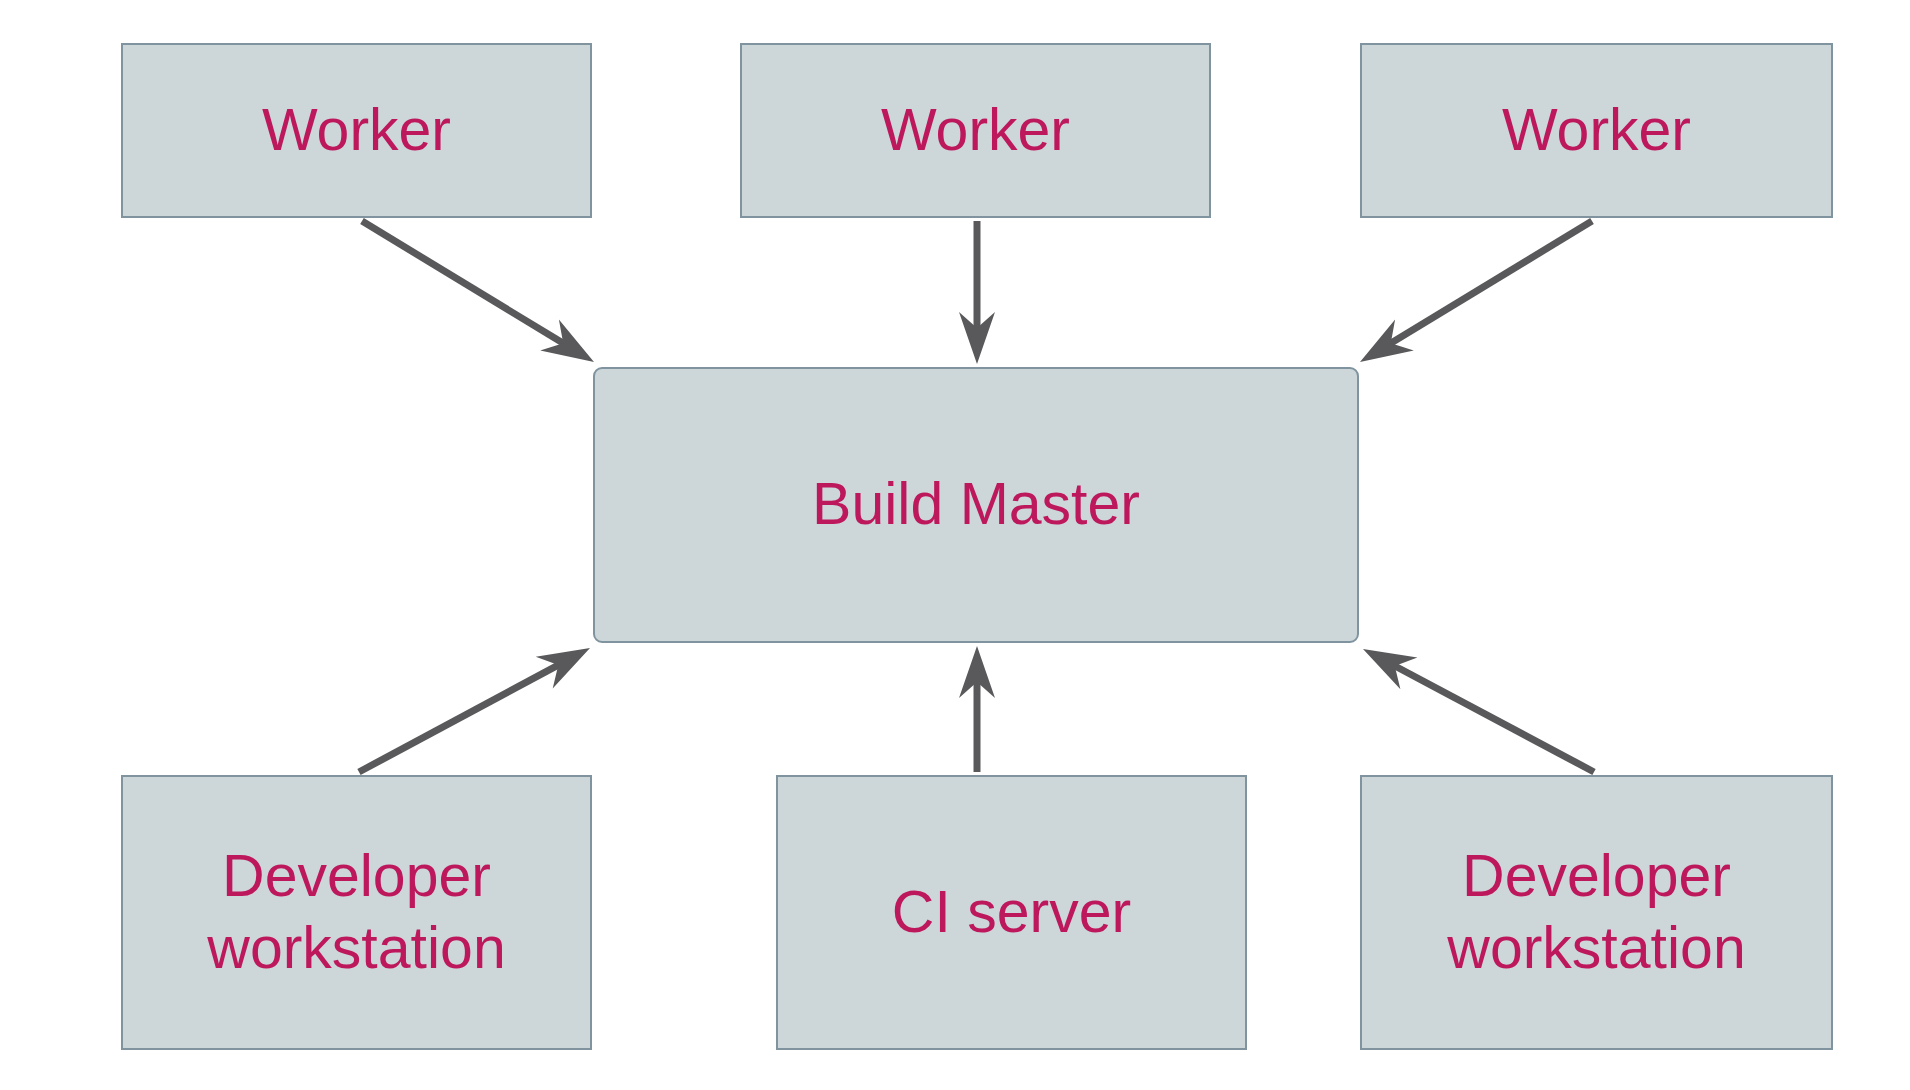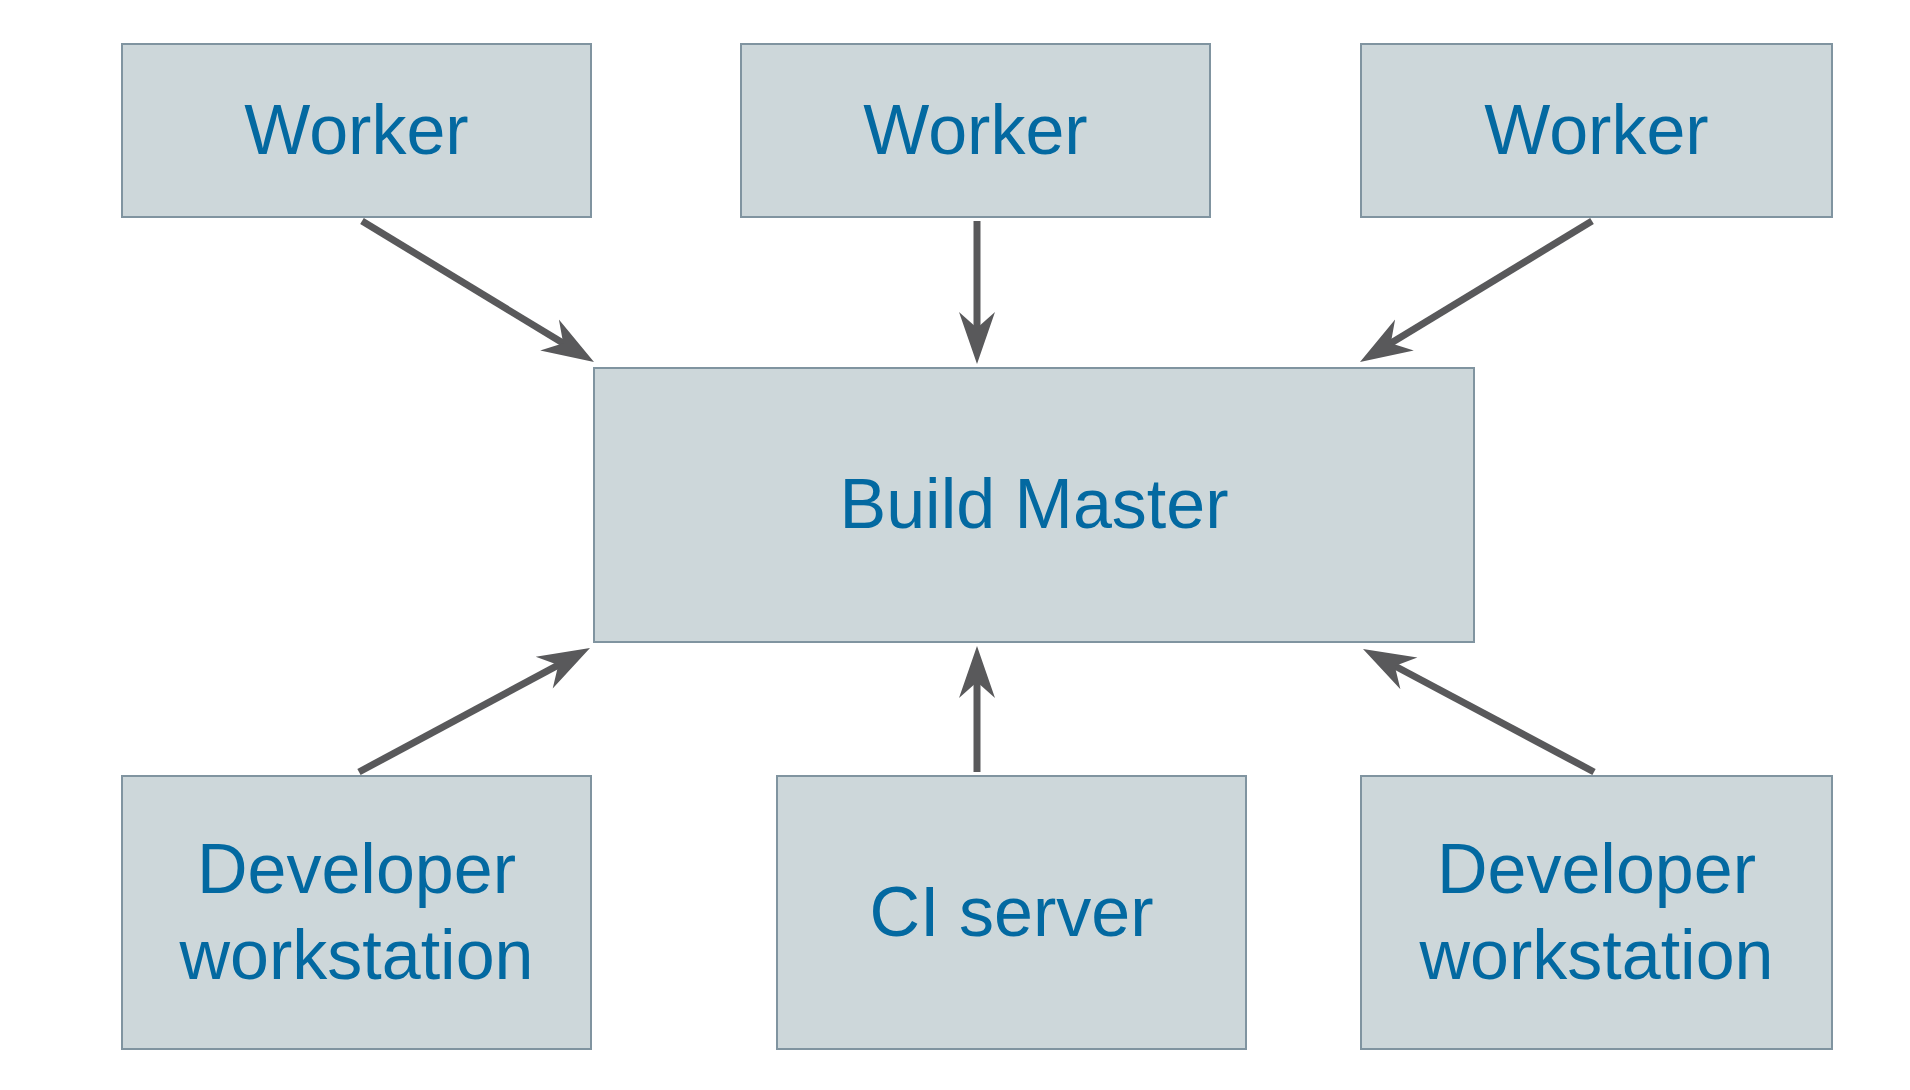--- a/index.html
+++ b/index.html
@@ -26,31 +26,31 @@
     position: absolute;
     box-sizing: border-box;
     background: #cdd7da;
     border: 2.5px solid #8094a0;
     display: flex;
     align-items: center;
     justify-content: center;
     text-align: center;
   }
   .node .label {
-    font-size: 70px;
+    font-size: 59px;
     line-height: 1.22;
-    color: #0369a1;
+    color: #be185d;
     letter-spacing: 0px;
     padding: 0 10px;
   }
   
   .n-worker1 { left: 121px;  top: 43px;  width: 471px; height: 175px; }
   .n-worker2 { left: 740px;  top: 43px;  width: 471px; height: 175px; }
   .n-worker3 { left: 1360px; top: 43px;  width: 473px; height: 175px; }
-  .n-build   { left: 593px;  top: 367px; width: 882px; height: 276px; }
+  .n-build   { left: 593px;  top: 367px; width: 766px; height: 276px; border-radius: 9px; }
   .n-devl    { left: 121px;  top: 775px; width: 471px; height: 275px; }
   .n-ci      { left: 740px;  top: 775px; width: 471px; height: 275px; margin-left: 36px; }
   .n-devr    { left: 1360px; top: 775px; width: 473px; height: 275px; }
 </style>
 </head>
 <body>
 
 <div class="canvas">
 
   <svg id="edge-layer" viewBox="0 0 1910 1090">

